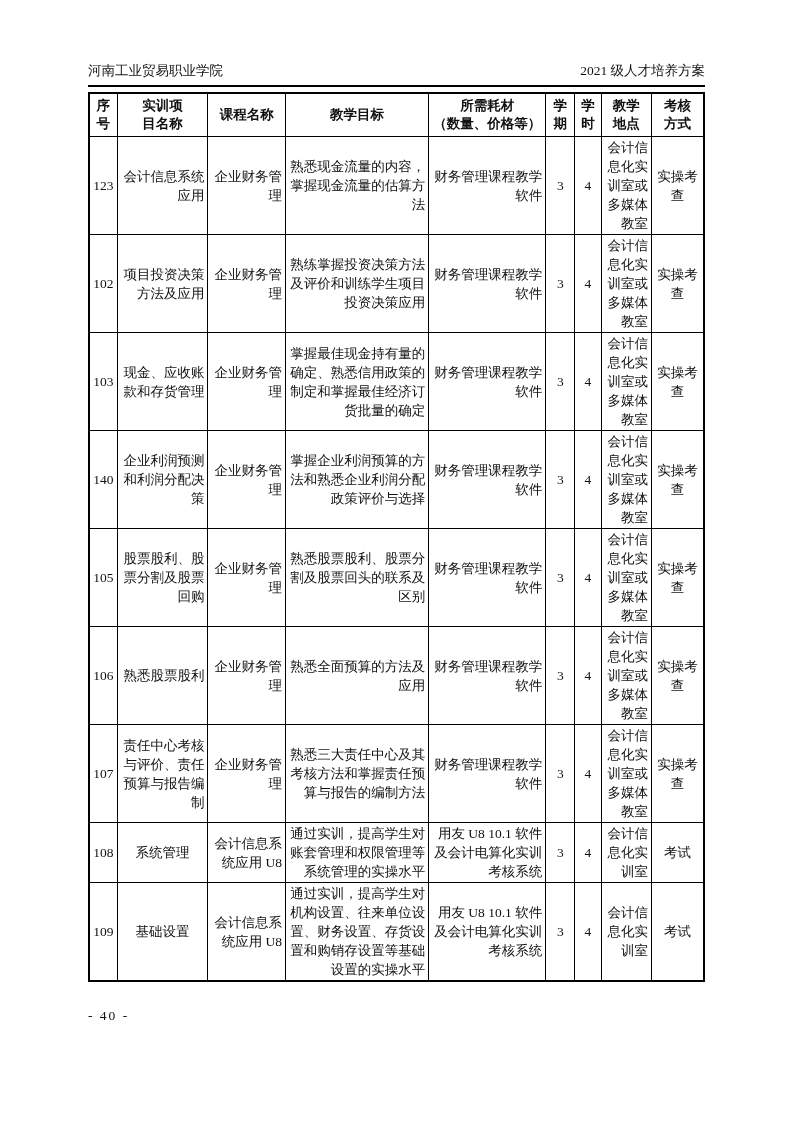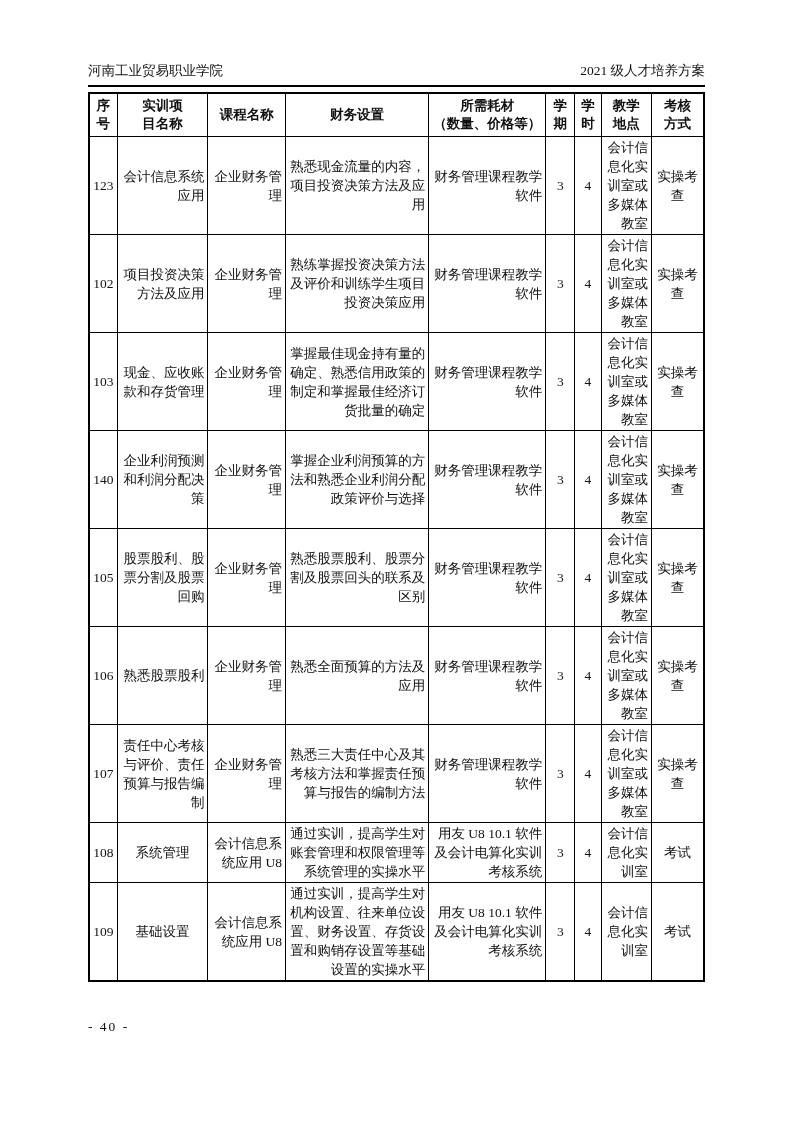--- a/index.html
+++ b/index.html
@@ -52,21 +52,21 @@
   col.c-no{width:4.59%;}
   col.c-name{width:14.75%;}
   col.c-course{width:12.62%;}
   col.c-goal{width:23.28%;}
   col.c-materials{width:19.02%;}
   col.c-semester{width:4.75%;}
   col.c-hours{width:4.26%;}
   col.c-location{width:8.20%;}
   col.c-assessment{width:8.53%;}
   .page-footer{
-    margin-top:37px;
+    margin-top:26px;
     font-size:13.5px;
     letter-spacing:2px;
   }
 </style>
 </head>
 <body>
 
 <div class="page">
 
   <header class="page-header">
@@ -86,39 +86,39 @@
         <col class="c-location">
         <col class="c-assessment">
     </colgroup>
     <thead>
       <tr>
           <th>序
 号</th>
           <th>实训项
 目名称</th>
           <th>课程名称</th>
-          <th>财务设置</th>
+          <th>教学目标</th>
           <th>所需耗材
 （数量、价格等）</th>
           <th>学
 期</th>
           <th>学
 时</th>
           <th>教学
 地点</th>
           <th>考核
 方式</th>
         </tr>
     </thead>
     <tbody>
         <tr>
           <td class="center">123</td>
           <td class="left">会计信息系统应用</td>
           <td class="left">企业财务管理</td>
-          <td class="left">熟悉现金流量的内容，项目投资决策方法及应用</td>
+          <td class="left">熟悉现金流量的内容，掌握现金流量的估算方法</td>
           <td class="left">财务管理课程教学软件</td>
           <td class="center">3</td>
           <td class="center">4</td>
           <td class="left">会计信息化实训室或多媒体教室</td>
           <td class="center">实操考查</td>
         </tr>
         <tr>
           <td class="center">102</td>
           <td class="left">项目投资决策方法及应用</td>
           <td class="left">企业财务管理</td>

